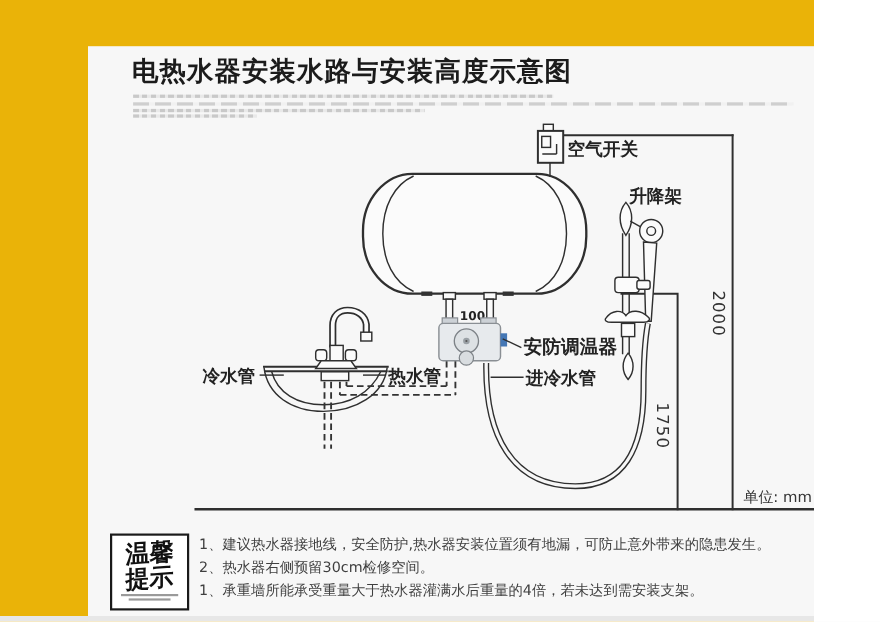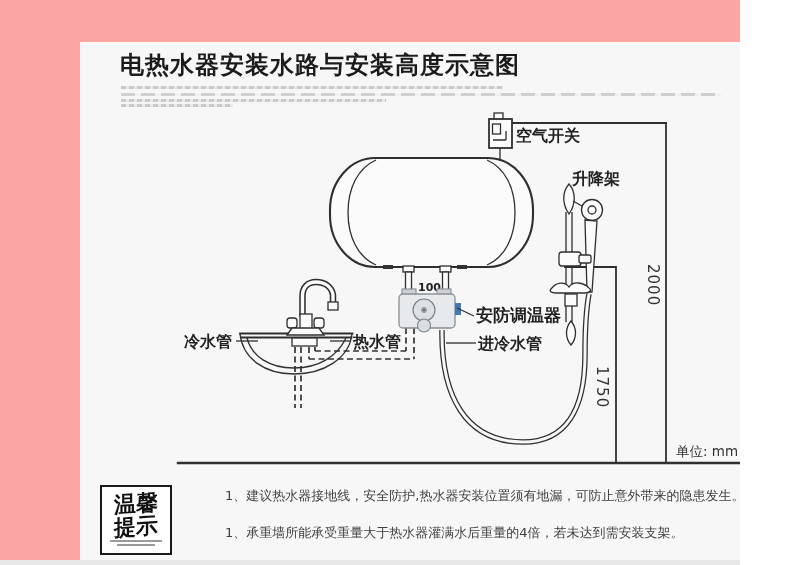--- a/index.html
+++ b/index.html
@@ -1,16 +1,16 @@
 <!DOCTYPE html>
 <html><head>
 <meta charset="utf-8">
 <style>
   html,body{margin:0;padding:0;background:#ffffff;}
-  #page{position:relative;width:740px;height:565px;background:#fca5a5;overflow:hidden;
+  #page{position:relative;width:740px;height:565px;background:#eab308;overflow:hidden;
         font-family:"DejaVu Sans","Liberation Sans",sans-serif;}
   #content-bg{position:absolute;left:80px;top:42px;width:699px;height:523px;background:#f7f7f7;}
   #bottom-strip{position:absolute;left:0;top:560px;width:800px;height:5px;background:#e7e7e7;}
 
   #title{position:absolute;left:120px;top:49px;margin:0;font-size:24px;font-weight:700;
          color:#1b1b1b;letter-spacing:1px;white-space:nowrap;}
 
   .fineprint{position:absolute;height:3px;background:repeating-linear-gradient(90deg,#c9c9c9 0 5px,#e9e9e9 5px 8px);}
   #fp1{left:121px;top:86px;width:382px;}
   #fp2{left:121px;top:93px;width:600px;background:repeating-linear-gradient(90deg,#cfcfcf 0 14px,#f1f1f1 14px 20px);}
@@ -26,21 +26,21 @@
   .lbl-sm{fill:#222222;font-size:11px;font-weight:700;font-family:"DejaVu Sans","Liberation Sans",sans-serif;}
   .dim{fill:#333333;font-size:15px;font-weight:400;letter-spacing:1px;font-family:"DejaVu Sans","Liberation Sans",sans-serif;}
   .unit{fill:#333333;font-size:13.5px;font-weight:400;font-family:"DejaVu Sans","Liberation Sans",sans-serif;}
 
   #tips-badge{position:absolute;left:100px;top:485px;width:68px;height:66px;background:#ffffff;
               border:2px solid #1a1a1a;text-align:center;}
   #tips-badge .big{margin-top:5px;font-size:22px;line-height:23px;font-weight:800;color:#111;
                    transform:rotate(-4deg) skewX(-4deg);}
   .badge-fine{height:2px;background:#9a9a9a;margin:2px auto 0 auto;}
 
-  #tips-list{position:absolute;left:181px;top:489px;width:575px;display:flex;flex-direction:column;gap:23px;margin-left:44px;}
+  #tips-list{position:absolute;left:181px;top:489px;width:575px;display:flex;flex-direction:column;gap:7px;}
   .tip-line{font-size:13px;color:#3f3f3f;line-height:14px;white-space:nowrap;}
 </style>
 </head>
 <body>
 
 <div id="page">
   <div id="content-bg"></div>
 
   <h1 id="title">电热水器安装水路与安装高度示意图</h1>
 
@@ -156,17 +156,18 @@
     <div class="big">
       <div>温馨</div>
       <div>提示</div>
     </div>
     <div class="badge-fine" style="width:52px"></div>
     <div class="badge-fine" style="width:38px"></div>
   </div>
 
   <div id="tips-list">
     <div class="tip-line">1、建议热水器接地线，安全防护,热水器安装位置须有地漏，可防止意外带来的隐患发生。</div>
+    <div class="tip-line">2、热水器右侧预留30cm检修空间。</div>
     <div class="tip-line">1、承重墙所能承受重量大于热水器灌满水后重量的4倍，若未达到需安装支架。</div>
   </div>
 
   <div id="bottom-strip"></div>
 </div>
 
 </body></html>

